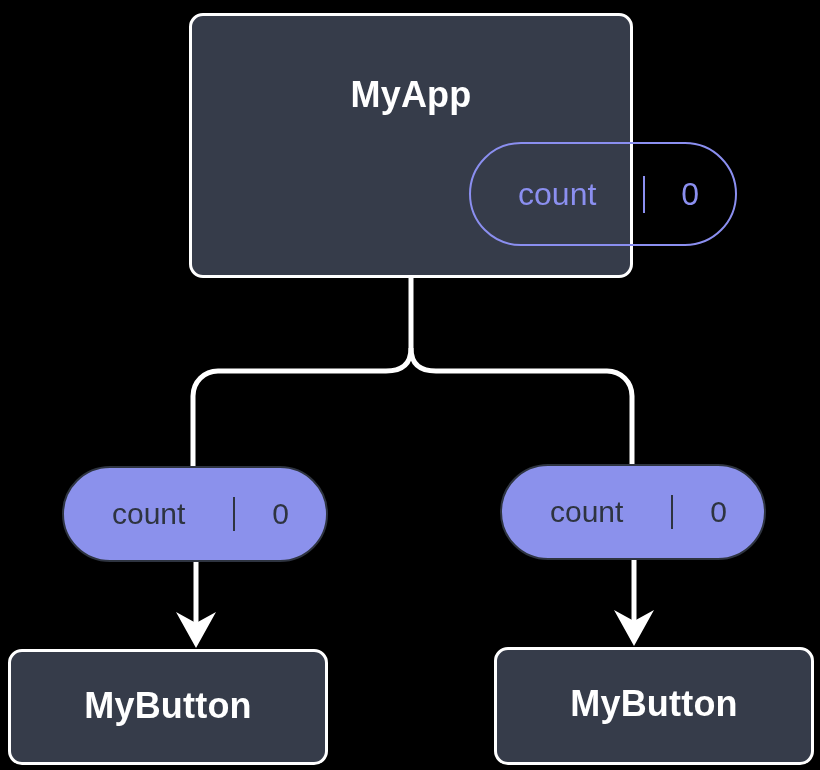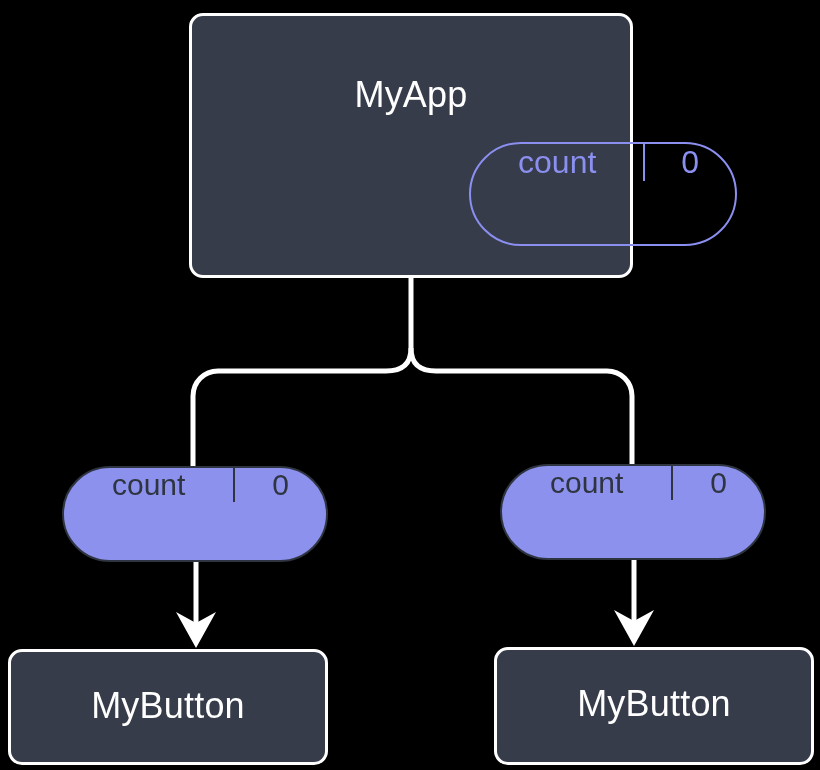--- a/index.html
+++ b/index.html
@@ -37,21 +37,21 @@
     border: 3px solid #ffffff;
     border-radius: 14px;
     z-index: 2;
   }
   .widget-title {
     position: absolute;
     left: 0;
     width: 100%;
     text-align: center;
     color: #ffffff;
-    font-weight: 400;
+    font-weight: 700;
     letter-spacing: 0.2px;
     white-space: nowrap;
   }
   #node-myapp {
     left: 189px;
     top: 13px;
     width: 444px;
     height: 265px;
   }
   #node-myapp .widget-title {
@@ -74,21 +74,21 @@
   #node-mybutton-right .widget-title {
     top: 33px;
     font-size: 36px;
   }
 
   
   .state-pill {
     position: absolute;
     box-sizing: border-box;
     display: flex;
-    align-items: flex-start;
+    align-items: center;
     border-radius: 999px;
     z-index: 3;
     overflow: hidden;
   }
   .pill-key, .pill-value {
     display: flex;
     align-items: center;
     justify-content: center;
     box-sizing: border-box;
     white-space: nowrap;

